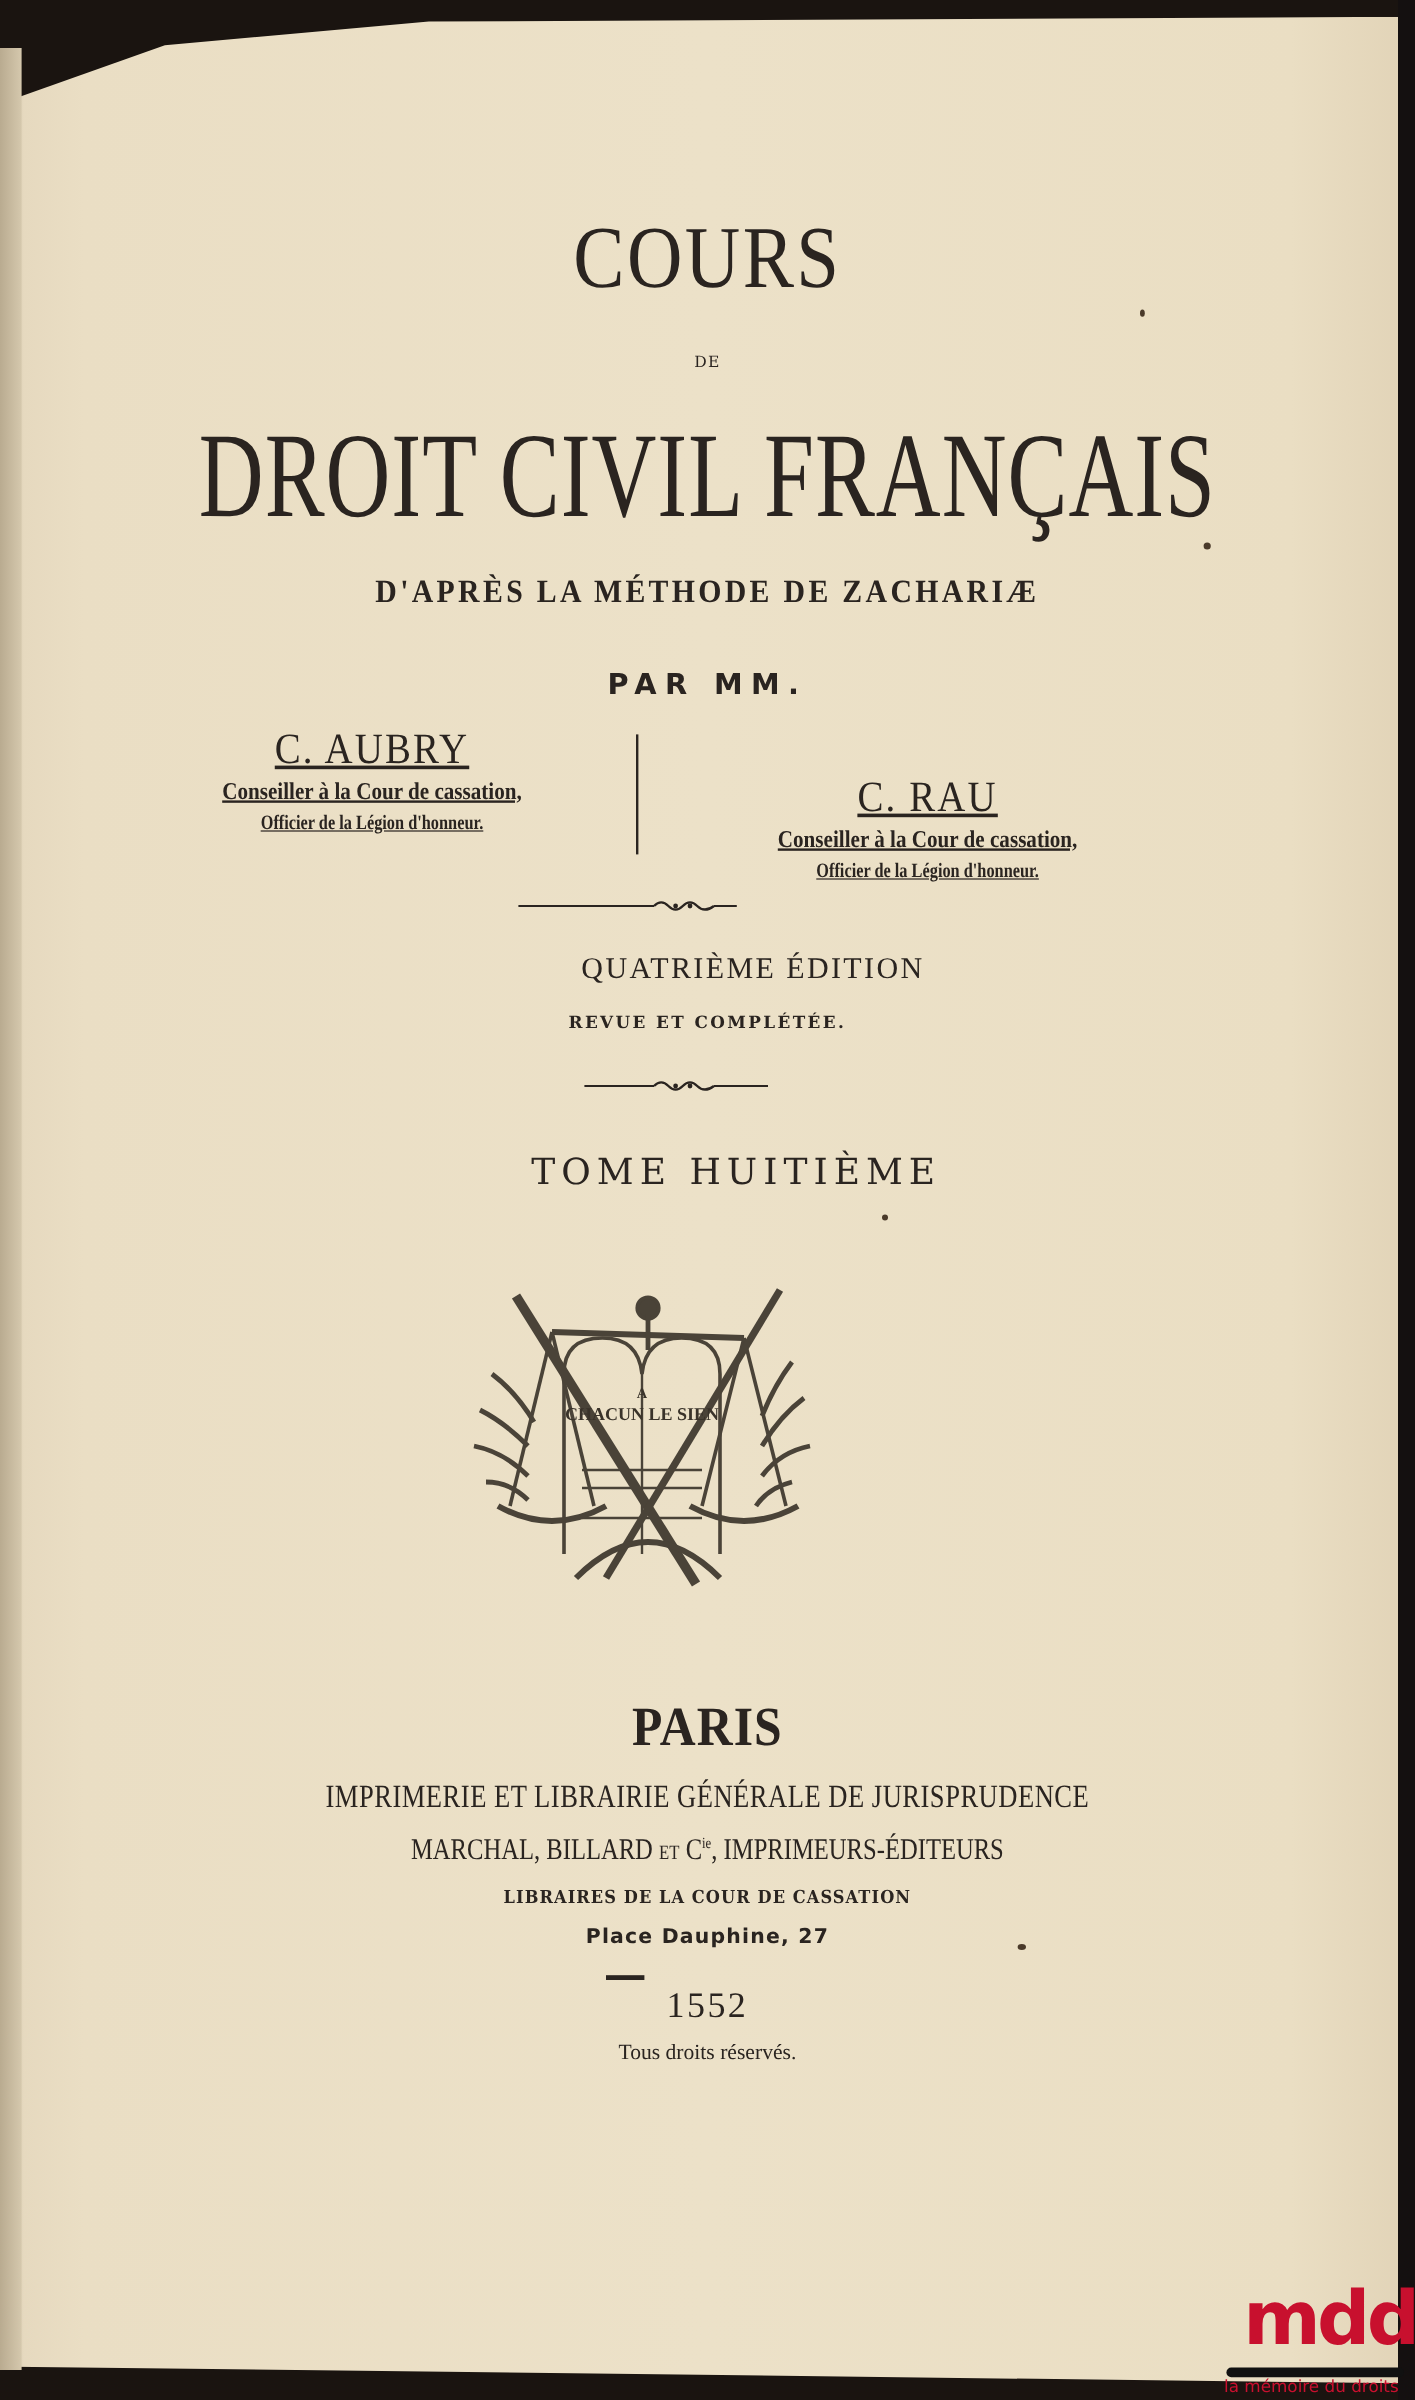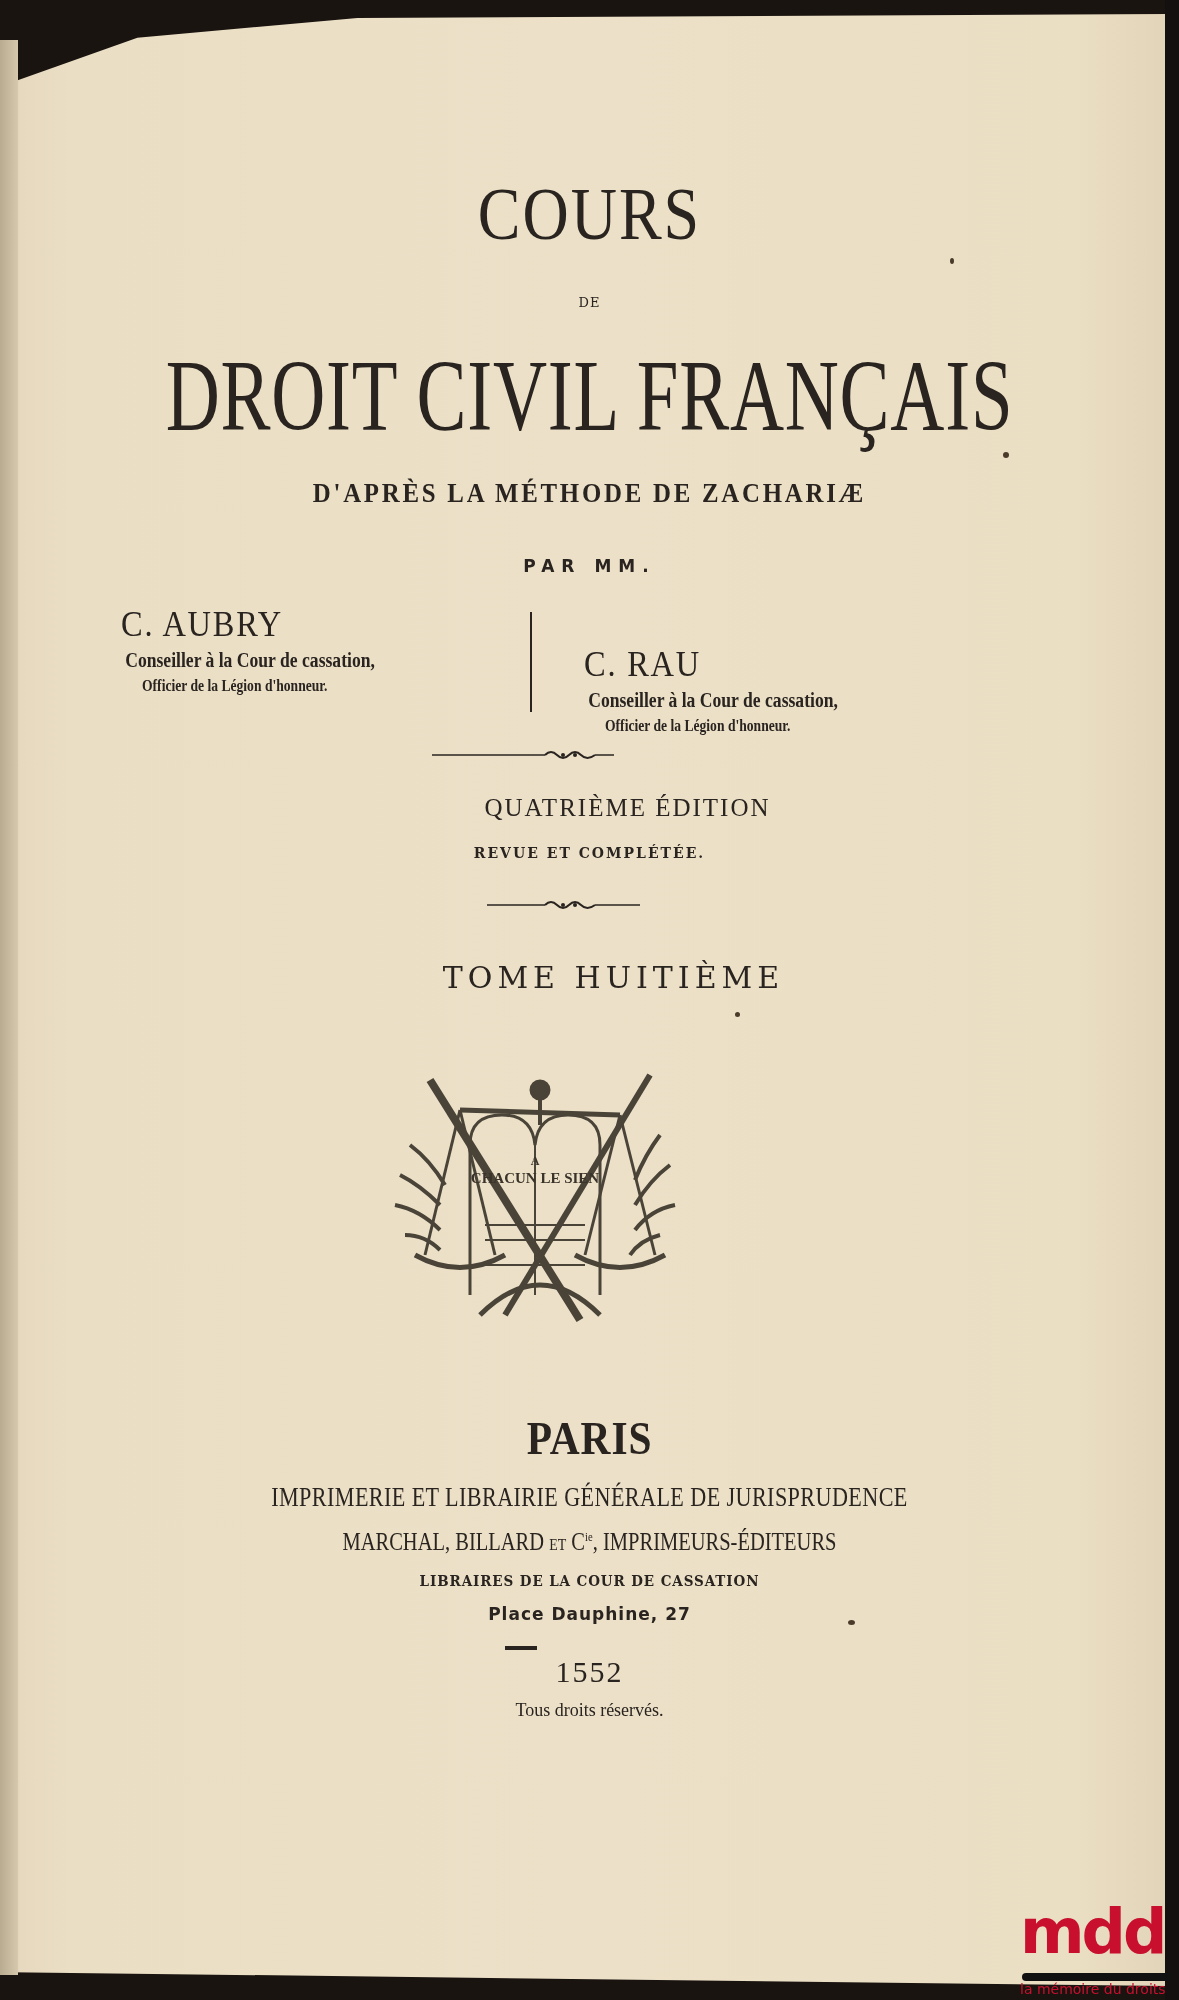--- a/index.html
+++ b/index.html
@@ -22,22 +22,22 @@
   }
   .right-edge {
     position: absolute; right: 0; top: 0; width: 14px; height: 2000px;
     background: #141010;
   }
   .c { position: absolute; left: 0; width: 1179px; text-align: center; }
   .cours { top: 178px; font-size: 64px; letter-spacing: 2px; font-family: "Liberation Serif", serif; transform: scaleY(1.15); }
   .de { top: 295px; font-size: 13px; letter-spacing: 1px; }
   .droit { top: 340px; font-size: 96px; font-family: "Liberation Serif", serif; transform: scaleX(0.78) scaleY(1.05); letter-spacing: 1px; }
   .apres { top: 478px; font-size: 27px; font-weight: bold; font-family: "Liberation Serif", serif; letter-spacing: 3px; transform: scaleX(0.92); }
-  .par { top: 556px; font-size: 17px; font-weight: bold; letter-spacing: 7px; font-family: "DejaVu Sans", sans-serif; }
-  .author { position: absolute; top: 603px; width: 420px; text-align: left; }
+  .par { top: 556px; font-size: 24px; font-weight: bold; letter-spacing: 7px; font-family: "DejaVu Sans", sans-serif; }
+  .author { position: absolute; top: 603px; width: 420px; text-align: center; text-decoration: underline; }
   .author.left { left: 100px; }
   .author.right { left: 563px; margin-top: 40px; }
   .author .name { font-size: 36px; font-family: "Liberation Serif", serif; letter-spacing: 2px; transform: scaleX(0.9); }
   .author .role1 { font-size: 20px; font-weight: bold; font-family: "Liberation Serif", serif; margin-top: 4px; transform: scaleX(0.88); }
   .author .role2 { font-size: 17px; font-weight: bold; font-family: "Liberation Serif", serif; margin-top: 4px; transform: scaleX(0.8); }
   .vdivider { position: absolute; left: 530px; top: 612px; width: 2px; height: 100px; background: #2a2420; }
   .orn { position: absolute; left: 0; width: 1179px; height: 14px; }
   .orn1 { top: 748px; }
   .orn2 { top: 898px; }
   .quat { top: 794px; font-size: 25px; font-family: "Liberation Serif", serif; letter-spacing: 2px; margin-left: 38px; }
@@ -48,21 +48,21 @@
   .impr { top: 1482px; font-size: 27px; font-family: "Liberation Serif", serif; transform: scaleX(0.82); letter-spacing: 0.5px; }
   .marchal { top: 1528px; font-size: 25px; font-family: "Liberation Serif", serif; transform: scaleX(0.82); }
   .marchal .sc { font-size: 17px; }
   .marchal sup { font-size: 13px; }
   .libr { top: 1572px; font-size: 15px; font-weight: bold; letter-spacing: 1px; font-family: "DejaVu Serif", serif; transform: scaleX(0.9); }
   .place { top: 1604px; font-size: 17px; font-weight: bold; letter-spacing: 1px; font-family: "DejaVu Sans", sans-serif; }
   .dash { position: absolute; left: 505px; top: 1646px; width: 32px; height: 4px; background: #2a2420; }
   .year { top: 1655px; font-size: 30px; font-family: "Liberation Serif", serif; letter-spacing: 2px; }
   .rights { top: 1700px; font-size: 18px; font-family: "Liberation Serif", serif; }
   .logo { position: absolute; left: 1020px; top: 1895px; width: 155px; height: 100px; }
-  .logo .mdd { position: absolute; left: 0; top: 0; font-family: "DejaVu Sans", sans-serif; font-size: 62px; font-weight: bold; color: #c8102e; letter-spacing: -3px; }
+  .logo .mdd { position: absolute; left: 16px; top: 0; font-family: "DejaVu Sans", sans-serif; font-size: 62px; font-weight: bold; color: #c8102e; letter-spacing: -3px; }
   .logo .bar { position: absolute; left: 2px; top: 78px; width: 148px; height: 8px; background: #111; border-radius: 4px; }
   .logo .tag { position: absolute; left: 0; top: 86px; font-family: "DejaVu Sans", sans-serif; font-size: 14px; color: #c8102e; white-space: nowrap; }
   .speck { position: absolute; background: #4a3a2a; border-radius: 50%; }
 </style>
 </head>
 <body>
 
 <div class="page"></div>
 <div class="spine"></div>
 <div class="right-edge"></div>

